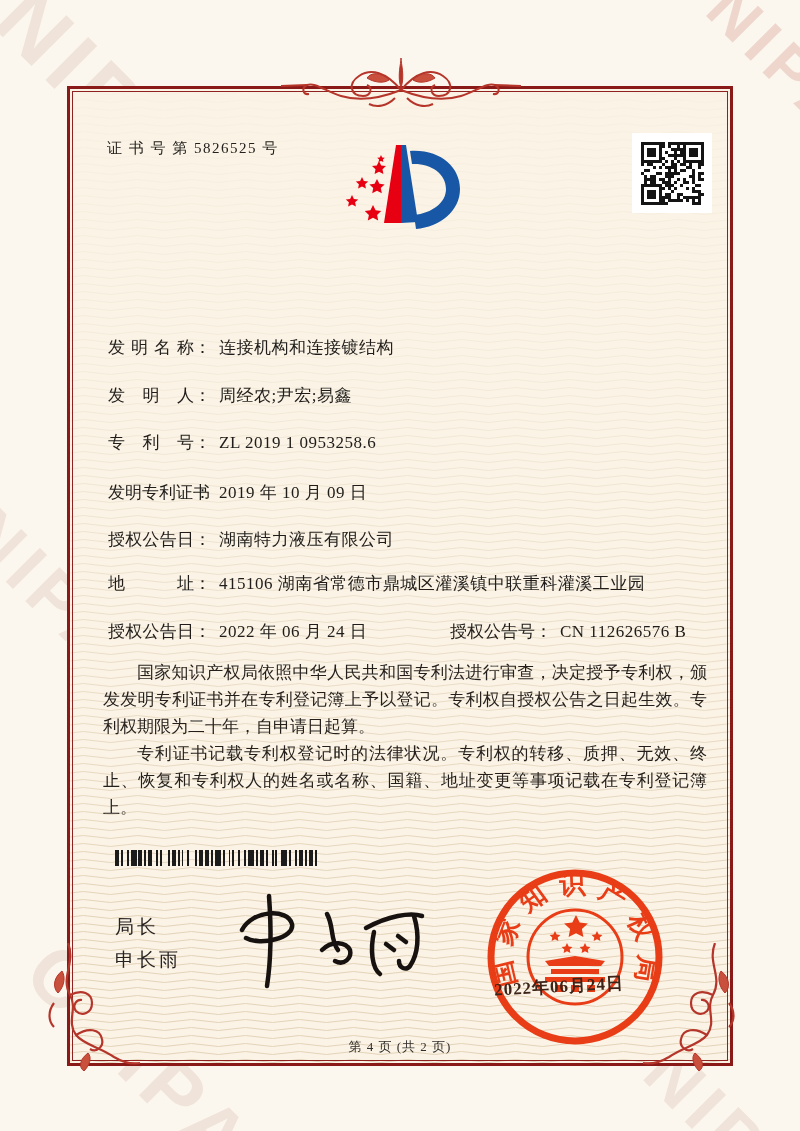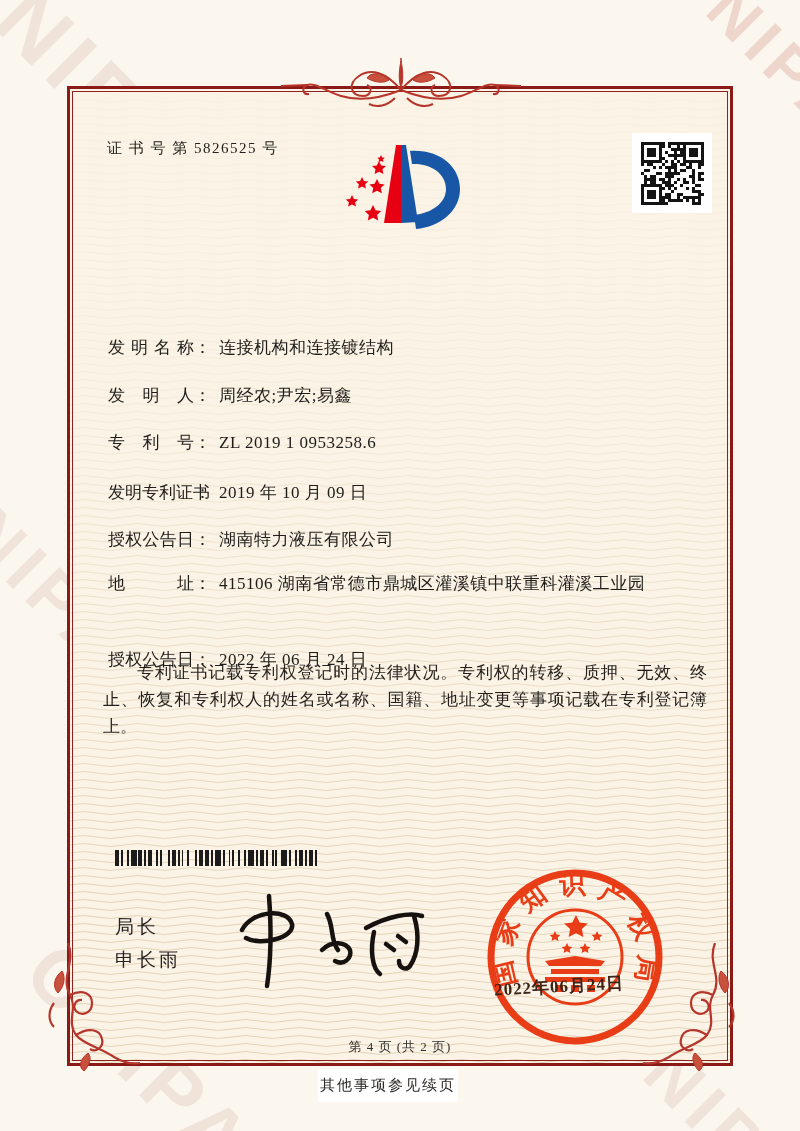--- a/index.html
+++ b/index.html
@@ -403,26 +403,30 @@
       </div>
       <div class="frow" style="top:481px;">
         <span class="flabel">发明专利证书</span><span class="fcolon">：</span><span class="fvalue">2019 年 10 月 09 日</span>
       </div>
       <div class="frow" style="top:528px;">
         <span class="flabel">授权公告日</span><span class="fcolon">：</span><span class="fvalue">湖南特力液压有限公司</span>
       </div>
       <div class="frow" style="top:572px;">
         <span class="flabel">地址</span><span class="fcolon">：</span><span class="fvalue">415106 湖南省常德市鼎城区灌溪镇中联重科灌溪工业园</span>
       </div>
-      <div class="frow" style="top:620px;width:600px;margin-top:28px;">
+      <div class="frow" style="top:620px;width:600px;">
         <span class="flabel">授权公告日</span><span class="fcolon">：</span><span class="fvalue">2022 年 06 月 24 日</span>
+        <span class="fpair2">
+          <span>授权公告号</span><span class="fcolon">：</span><span class="fvalue">CN 112626576 B</span>
+        </span>
       </div>
     </div>
 
     <div class="paras">
+      <p>国家知识产权局依照中华人民共和国专利法进行审查，决定授予专利权，颁发发明专利证书并在专利登记簿上予以登记。专利权自授权公告之日起生效。专利权期限为二十年，自申请日起算。</p>
       <p>专利证书记载专利权登记时的法律状况。专利权的转移、质押、无效、终止、恢复和专利权人的姓名或名称、国籍、地址变更等事项记载在专利登记簿上。</p>
     </div>
 
     <div class="barcode" id="barcode"><span class="b d" style="width: 3.92233px;"></span><span class="b" style="width: 1.96117px;"></span><span class="b d" style="width: 1.96117px;"></span><span class="b" style="width: 3.92233px;"></span><span class="b d" style="width: 1.96117px;"></span><span class="b" style="width: 1.96117px;"></span><span class="b d" style="width: 5.8835px;"></span><span class="b" style="width: 1.96117px;"></span><span class="b d" style="width: 3.92233px;"></span><span class="b" style="width: 1.96117px;"></span><span class="b d" style="width: 1.96117px;"></span><span class="b" style="width: 1.96117px;"></span><span class="b d" style="width: 3.92233px;"></span><span class="b" style="width: 3.92233px;"></span><span class="b d" style="width: 1.96117px;"></span><span class="b" style="width: 1.96117px;"></span><span class="b d" style="width: 1.96117px;"></span><span class="b" style="width: 5.8835px;"></span><span class="b d" style="width: 1.96117px;"></span><span class="b" style="width: 1.96117px;"></span><span class="b d" style="width: 3.92233px;"></span><span class="b" style="width: 1.96117px;"></span><span class="b d" style="width: 1.96117px;"></span><span class="b" style="width: 1.96117px;"></span><span class="b d" style="width: 1.96117px;"></span><span class="b" style="width: 3.92233px;"></span><span class="b d" style="width: 1.96117px;"></span><span class="b" style="width: 5.8835px;"></span><span class="b d" style="width: 1.96117px;"></span><span class="b" style="width: 1.96117px;"></span><span class="b d" style="width: 3.92233px;"></span><span class="b" style="width: 1.96117px;"></span><span class="b d" style="width: 3.92233px;"></span><span class="b" style="width: 1.96117px;"></span><span class="b d" style="width: 1.96117px;"></span><span class="b" style="width: 1.96117px;"></span><span class="b d" style="width: 5.8835px;"></span><span class="b" style="width: 1.96117px;"></span><span class="b d" style="width: 1.96117px;"></span><span class="b" style="width: 3.92233px;"></span><span class="b d" style="width: 1.96117px;"></span><span class="b" style="width: 1.96117px;"></span><span class="b d" style="width: 1.96117px;"></span><span class="b" style="width: 3.92233px;"></span><span class="b d" style="width: 1.96117px;"></span><span class="b" style="width: 3.92233px;"></span><span class="b d" style="width: 1.96117px;"></span><span class="b" style="width: 1.96117px;"></span><span class="b d" style="width: 5.8835px;"></span><span class="b" style="width: 1.96117px;"></span><span class="b d" style="width: 1.96117px;"></span><span class="b" style="width: 1.96117px;"></span><span class="b d" style="width: 3.92233px;"></span><span class="b" style="width: 1.96117px;"></span><span class="b d" style="width: 1.96117px;"></span><span class="b" style="width: 3.92233px;"></span><span class="b d" style="width: 1.96117px;"></span><span class="b" style="width: 1.96117px;"></span><span class="b d" style="width: 1.96117px;"></span><span class="b" style="width: 3.92233px;"></span><span class="b d" style="width: 5.8835px;"></span><span class="b" style="width: 1.96117px;"></span><span class="b d" style="width: 1.96117px;"></span><span class="b" style="width: 3.92233px;"></span><span class="b d" style="width: 1.96117px;"></span><span class="b" style="width: 1.96117px;"></span><span class="b d" style="width: 3.92233px;"></span><span class="b" style="width: 1.96117px;"></span><span class="b d" style="width: 1.96117px;"></span><span class="b" style="width: 1.96117px;"></span><span class="b d" style="width: 3.92233px;"></span><span class="b" style="width: 1.96117px;"></span><span class="b d" style="width: 1.96117px;"></span></div>
 
     <div class="sig-title">局长</div>
     <div class="sig-name">申长雨</div>
     <svg class="sig-hand" width="205" height="105" viewBox="0 0 205 105">
       <g stroke="#17120f" stroke-width="4.5" fill="none" stroke-linecap="round" stroke-linejoin="round">
         <path d="M20 42 C 30 22 66 20 70 36 C 73 50 38 58 24 50"></path>
@@ -458,16 +462,13 @@
         <rect x="80" y="128" width="8" height="7"></rect>
         <rect x="96" y="128" width="8" height="7"></rect>
         <rect x="112" y="128" width="8" height="7"></rect>
       </g>
     </svg>
     <div class="seal-date">2022年06月24日</div>
 
     <div class="page-num">第 4 页 (共 2 页)</div>
   </div>
 
-  <div class="cont-box">
-    <span>其他事项参见续页</span>
-  </div>
 </div>
 
 </body></html>

